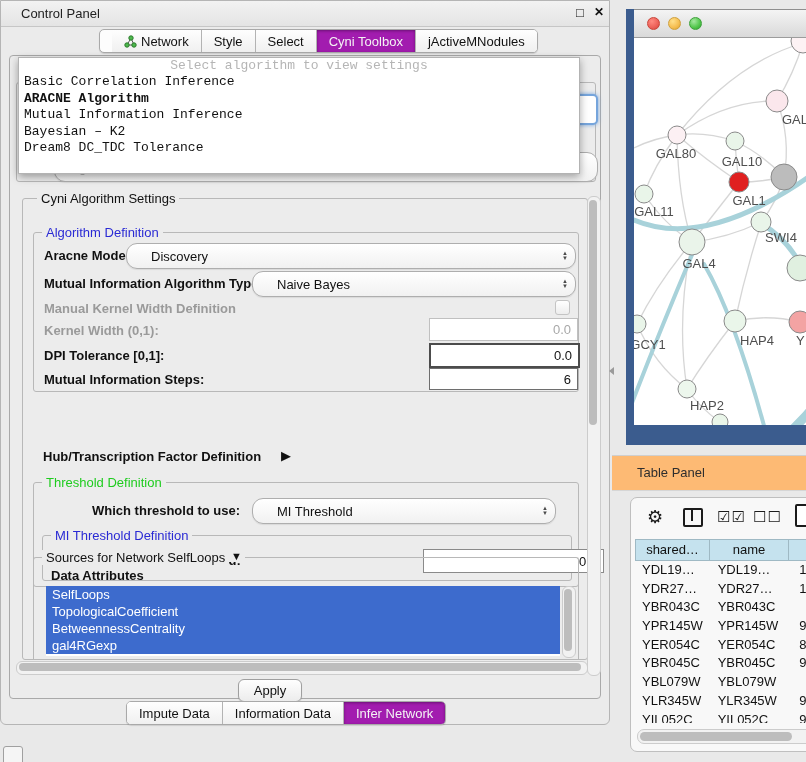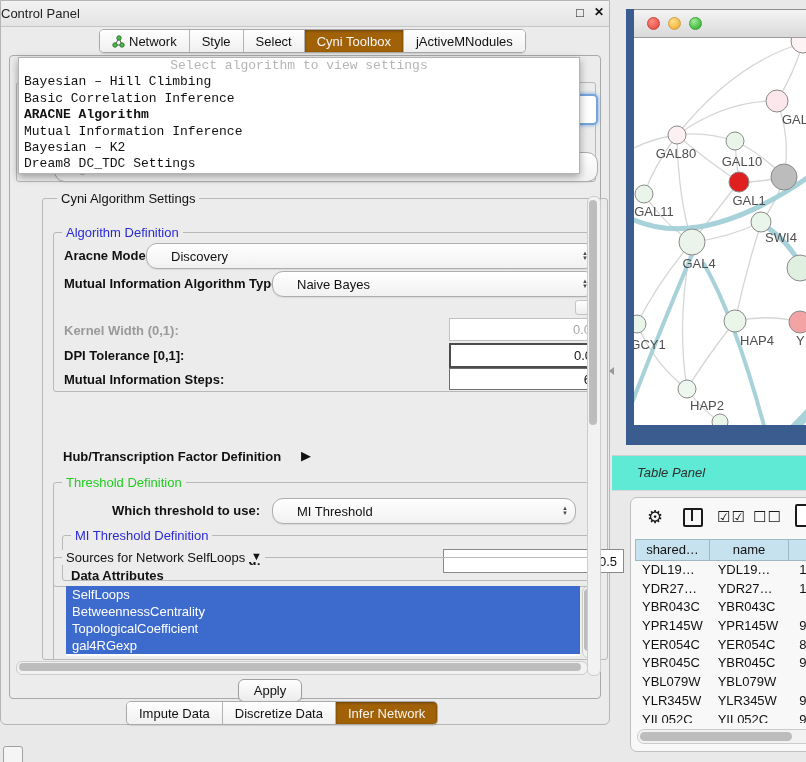--- a/index.html
+++ b/index.html
@@ -8,21 +8,21 @@
   .b{font-weight:bold;}
   .gray{color:#9a9a9a;}
   .win{background:#ebebeb;border:1px solid #b5b5b5;}
   .titlebar{background:linear-gradient(#f2f2f2,#e4e4e4);border-bottom:1px solid #c6c6c6;}
   .tabseg{display:flex;align-items:stretch;border:1px solid #a9a9a9;border-radius:5px;
     background:#fdfdfd;overflow:hidden;height:22px;box-shadow:0 1px 1px rgba(0,0,0,.12);}
   .tabseg .tab{display:flex;align-items:center;justify-content:center;gap:4px;
     border-right:1px solid #b3b3b3;padding:0 12px;background:linear-gradient(#fefefe,#f0f0f0);
     white-space:nowrap;cursor:default;}
   .tabseg .tab:last-child{border-right:none;}
-  .tabseg .tab.sel{background:#a16207;color:#f4f4f4;box-shadow:inset 0 1px 3px rgba(0,0,0,.35);}
+  .tabseg .tab.sel{background:#a21caf;color:#f4f4f4;box-shadow:inset 0 1px 3px rgba(0,0,0,.35);}
   .panel{background:#ececec;border:1px solid #a9a9a9;border-radius:4px;}
   .fset{border:1px solid #b8b8b8;border-radius:3px;}
   .legend{position:absolute;top:-8px;left:8px;background:#ececec;padding:0 4px;line-height:15px;}
   .combo{position:absolute;background:linear-gradient(#ffffff,#f1f1f1);border:1px solid #aeaeae;
     border-radius:11px;display:flex;align-items:center;padding-left:24px;box-shadow:0 1px 1px rgba(0,0,0,.08);}
   .stepper{position:absolute;right:3px;top:0;bottom:0;width:14px;display:flex;flex-direction:column;
     align-items:center;justify-content:center;color:#4a4a4a;font-size:6px;line-height:5px;}
   .tfield{position:absolute;background:#fff;border:1px solid #9b9b9b;display:flex;
     align-items:center;justify-content:flex-end;padding-right:6px;}
   .popup{background:#fff;border:1px solid #b3b3b3;box-shadow:0 3px 8px rgba(0,0,0,.35);z-index:50;}
@@ -36,26 +36,26 @@
   .hdrcell{display:inline-block;background:#c5e2ee;border:1px solid #9fb9c4;border-left:none;
     text-align:center;height:20px;line-height:20px;overflow:hidden;}
   .ticon{font-size:15px;color:#1b1b1b;}
 </style>
 </head>
 <body>
 
 <div class="ab win" style="left:0;top:8;width:608px;height:723px;border-radius:0 0 6px 6px;">
 
   <div class="ab titlebar" style="left:0;top:0;width:100%;height:25px;">
-    <span class="ab" style="left:0;top:5px;color:#222;">Control Panel</span>
+    <span class="ab" style="left:20px;top:5px;color:#222;">Control Panel</span>
     <span class="ab" style="left:575px;top:4px;font-size:13px;color:#111;">□</span>
     <span class="ab b" style="left:593px;top:4px;font-size:12px;color:#111;">✕</span>
   </div>
 
-  <div class="ab tabseg" style="left:98px;top:28px;">
+  <div class="ab tabseg" style="left:98px;top:28px;padding-left:12px;">
     <div class="tab">
       <svg width="13" height="13" viewBox="0 0 13 13">
         <line x1="3" y1="10" x2="7" y2="3" stroke="#5a5a5a" stroke-width="1"></line>
         <line x1="7" y1="3" x2="10" y2="10" stroke="#5a5a5a" stroke-width="1"></line>
         <line x1="3" y1="10" x2="10" y2="10" stroke="#5a5a5a" stroke-width="1"></line>
         <circle cx="7" cy="3" r="2.2" fill="#4db84d" stroke="#2c7b2c"></circle>
         <circle cx="3" cy="10" r="2.2" fill="#4db84d" stroke="#2c7b2c"></circle>
         <circle cx="10" cy="10" r="2.2" fill="#4db84d" stroke="#2c7b2c"></circle>
       </svg>
       <span>Network</span>
@@ -76,21 +76,21 @@
 
   <div class="ab panel" style="left:8px;top:54px;width:590px;height:642px;">
 
     <div class="ab fset" style="left:6px;top:26px;width:578px;height:98px;"></div>
     <div class="ab" style="left:562px;top:38px;width:22px;height:27px;background:#fff;border:2px solid #76a5dc;
                 border-radius:5px;box-shadow:0 0 4px #76a5dc;"></div>
     <div class="combo" style="left:44px;top:96px;width:518px;height:28px;color:#a9a9a9;">
       <span>galFiltered.sif default node</span>
     </div>
 
-    <div class="ab fset" style="left:12px;top:142px;width:564px;height:460px;margin-left:20px;">
+    <div class="ab fset" style="left:12px;top:142px;width:564px;height:460px;">
       <span class="legend" style="left:14px;">Cyni Algorithm Settings</span>
 
       <div class="ab fset" style="left:10px;top:33px;width:544px;height:158px;">
         <span class="legend" style="color:#2a2ad4;">Algorithm Definition</span>
 
         <span class="ab b" style="left:10px;top:15px;">Aracne Mode:</span>
         <div class="combo" style="left:92px;top:10px;width:424px;height:24px;">
           <span>Discovery</span>
           <span class="stepper">
             <span>▲</span>
@@ -100,20 +100,21 @@
 
         <span class="ab b" style="left:10px;top:43px;">Mutual Information Algorithm Type:</span>
         <div class="combo" style="left:218px;top:38px;width:298px;height:24px;">
           <span>Naive Bayes</span>
           <span class="stepper">
             <span>▲</span>
               <span>▼</span>
             </span>
         </div>
 
+        <span class="ab b gray" style="left:10px;top:68px;">Manual Kernel Width Definition</span>
         <span class="ab" style="left:521px;top:67px;width:13px;height:13px;border:1px solid #c4c4c4;
                      border-radius:3px;background:linear-gradient(#ffffff,#ededed);"></span>
 
         <span class="ab b gray" style="left:10px;top:90px;">Kernel Width (0,1):</span>
         <div class="tfield" style="left:395px;top:85px;width:141px;height:21px;border-color:#c0c0c0;color:#a8a8a8;">
           <span>0.0</span>
         </div>
 
         <span class="ab b" style="left:10px;top:115px;">DPI Tolerance [0,1]:</span>
         <div class="tfield" style="left:395px;top:110px;width:141px;height:21px;border:2px solid #4c4c4c;">
@@ -151,22 +152,22 @@
       </div>
 
       <div class="ab fset" style="left:10px;top:358px;width:544px;height:101px;border-bottom:none;border-bottom-left-radius:0;border-bottom-right-radius:0;">
         <span class="legend">Sources for Network SelfLoops</span>
         <span class="ab" style="left:194px;top:-8px;background:#ececec;padding:0 3px;font-size:11px;">▼</span>
 
         <span class="ab b" style="left:6px;top:10px;padding-left:11px;">Data Attributes</span>
 
         <div class="ab" style="left:12px;top:28px;width:514px;height:70px;background:#fff;overflow:hidden;">
           <div class="attr">SelfLoops</div>
+          <div class="attr">TopologicalCoefficient</div>
           <div class="attr">BetweennessCentrality</div>
-          <div class="attr">TopologicalCoefficient</div>
           <div class="attr">gal4RGexp</div>
         </div>
         <div class="ab sbv" style="left:528px;top:28px;width:12px;height:70px;">
           <span class="thumb" style="left:1px;top:2px;width:8px;height:62px;"></span>
         </div>
       </div>
     </div>
 
     <div class="ab sbv" style="left:6px;top:605px;width:570px;height:12px;">
       <span class="thumb" style="left:2px;top:1px;width:562px;height:8px;"></span>
@@ -181,36 +182,35 @@
                 box-shadow:0 1px 1px rgba(0,0,0,.15);">
       <span>Apply</span>
     </div>
   </div>
 
   <div class="ab tabseg" style="left:125px;top:700px;">
     <div class="tab">
       <span>Impute Data</span>
     </div>
     <div class="tab">
-      <span>Discretize Data</span>
+      <span>Information Data</span>
     </div>
     <div class="tab sel">
       <span>Infer Network</span>
     </div>
   </div>
 </div>
 
 <div class="ab popup" style="left:18px;top:57px;width:560px;height:115px;">
   <div class="pitem" style="text-align:center;color:#b5b5b5;">Select algorithm to view settings</div>
-  <div class="pitem">Bayesian – Hill Climbing</div>
   <div class="pitem">Basic Correlation Inference</div>
   <div class="pitem b">ARACNE Algorithm</div>
   <div class="pitem">Mutual Information Inference</div>
   <div class="pitem">Bayesian – K2</div>
-  <div class="pitem">Dream8 DC_TDC Settings</div>
+  <div class="pitem">Dream8 DC_TDC Tolerance</div>
 </div>
 
 <div class="ab" style="left:609px;top:367px;width:0;height:0;border-top:4px solid transparent;
             border-bottom:4px solid transparent;border-right:5px solid #9a9a9a;"></div>
 
 <div class="ab" style="left:626px;top:9px;width:200px;height:436px;background:#3b5c8e;">
   <div class="ab" style="left:8px;top:0;width:192px;height:415px;background:#fff;border-top:1px solid #8f8f8f;">
     <div class="titlebar" style="height:27px;display:flex;align-items:center;padding-left:13px;
                 background:linear-gradient(#f4f4f4,#d9d9d9);border-bottom:1px solid #9c9c9c;">
       <span class="light" style="background:radial-gradient(circle at 35% 30%,#ff8a80,#ec6058 60%,#ce4339);border:1px solid #c94539;"></span>
@@ -270,22 +270,22 @@
         <text x="123" y="307" text-anchor="middle" font-size="13" fill="#4f4f4f">HAP4</text>
         <circle cx="166" cy="284" r="11" fill="#f3a3a3" stroke="#8a8a8a" stroke-width="1"></circle>
         <text x="162" y="307" text-anchor="start" font-size="13" fill="#4f4f4f">Y</text>
         <circle cx="53" cy="351" r="9" fill="#edf7ed" stroke="#8a8a8a" stroke-width="1"></circle>
         <text x="73" y="372" text-anchor="middle" font-size="13" fill="#4f4f4f">HAP2</text>
         <circle cx="86" cy="384" r="8" fill="#e9f5e9" stroke="#8a8a8a" stroke-width="1"></circle>
       </svg>
   </div>
 </div>
 
-<div class="ab" style="left:612px;top:455px;width:194px;height:34px;background:#5eead4;
-            border-top:1px solid #cfcfcf;border-bottom:1px solid #d6d6d6;line-height:34px;font-style:italic;">
+<div class="ab" style="left:612px;top:455px;width:194px;height:34px;background:#fdba74;
+            border-top:1px solid #cfcfcf;border-bottom:1px solid #d6d6d6;line-height:34px;">
   <span style="margin-left:25px;color:#2e2e2e;">Table Panel</span>
 </div>
 
 <div class="ab" style="left:630px;top:497px;width:200px;height:253px;background:#f8f8f8;
             border:1px solid #bfbfbf;border-radius:7px;">
 
   <span class="ab ticon" style="left:16px;top:8px;font-size:18px;">⚙</span>
   <span class="ab" style="left:52px;top:10px;width:16px;height:15px;border:2px solid #1b1b1b;border-radius:2px;">
     <span style="position:absolute;left:6px;top:0;width:2px;height:11px;background:#1b1b1b;"></span>
   </span>

